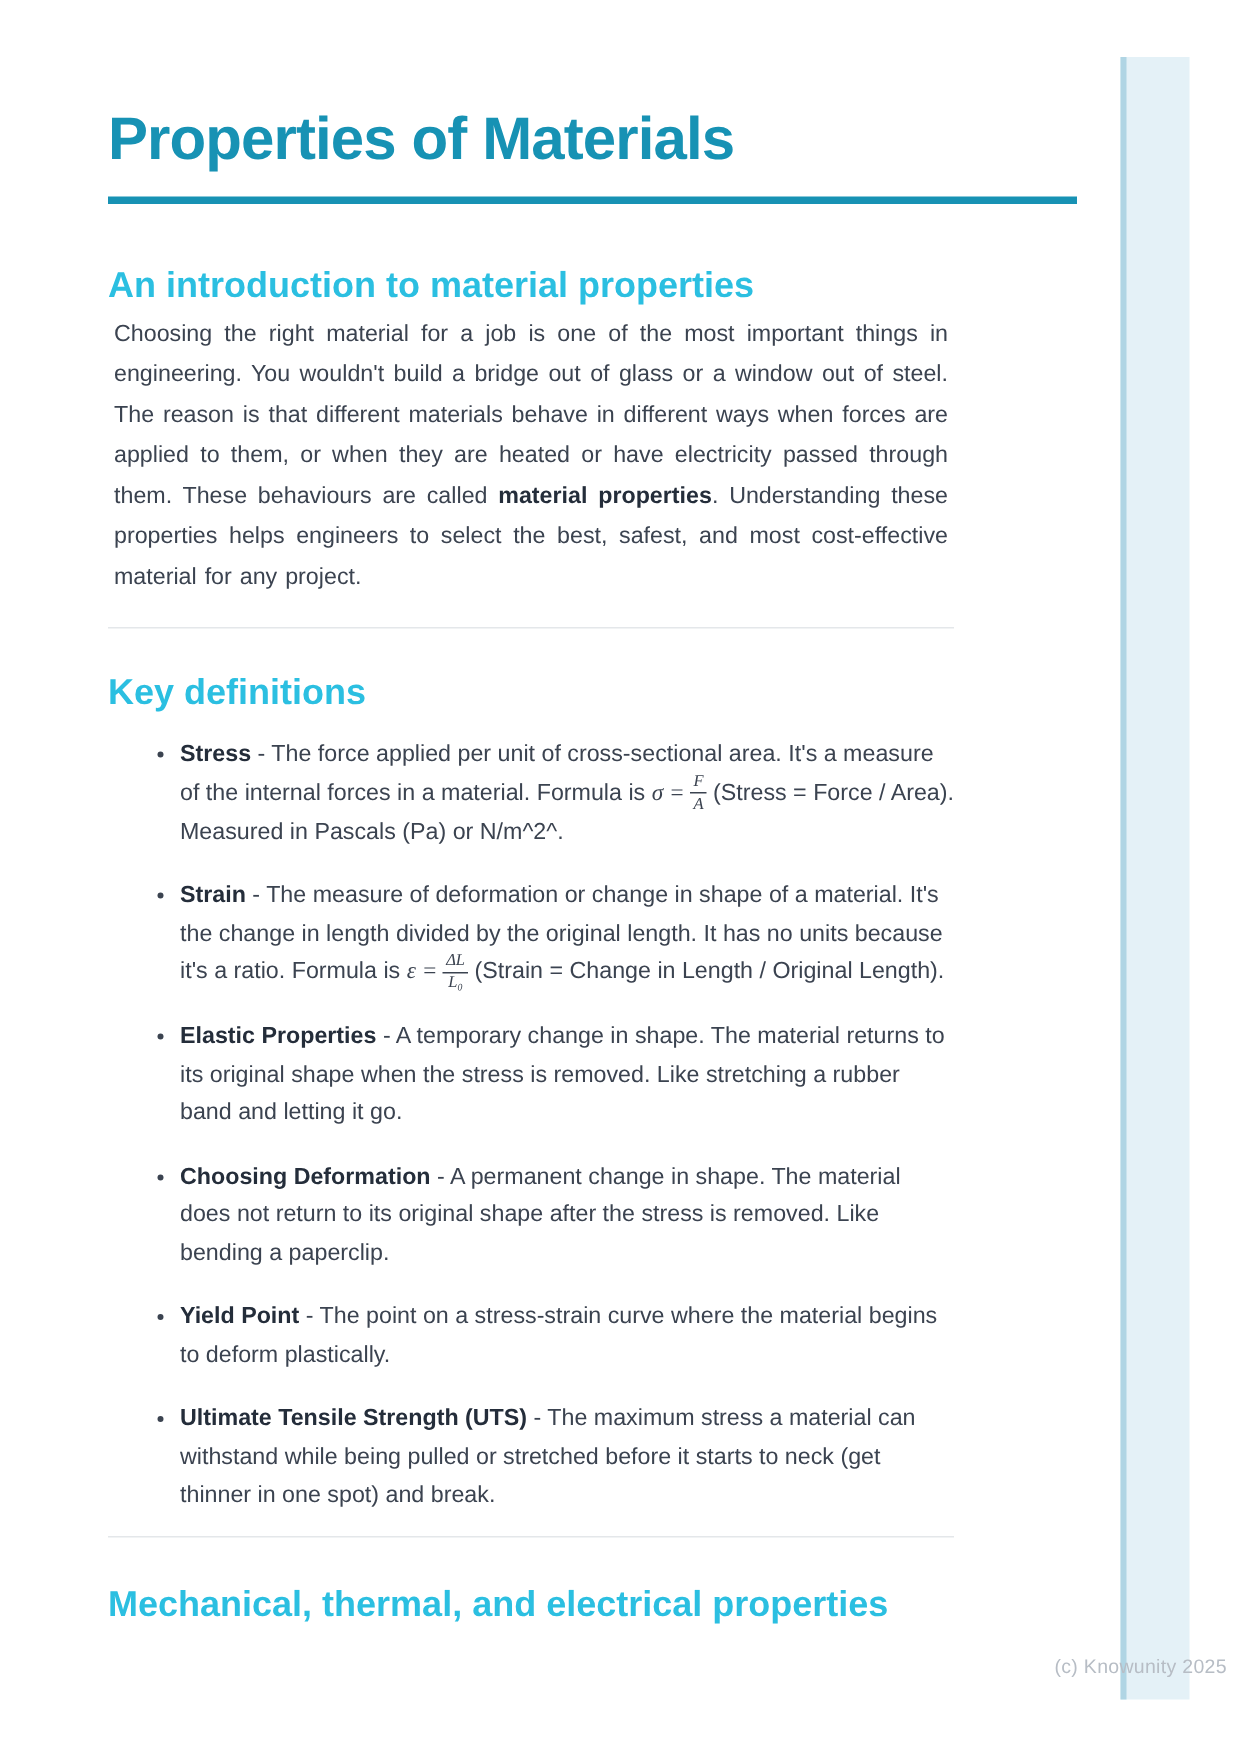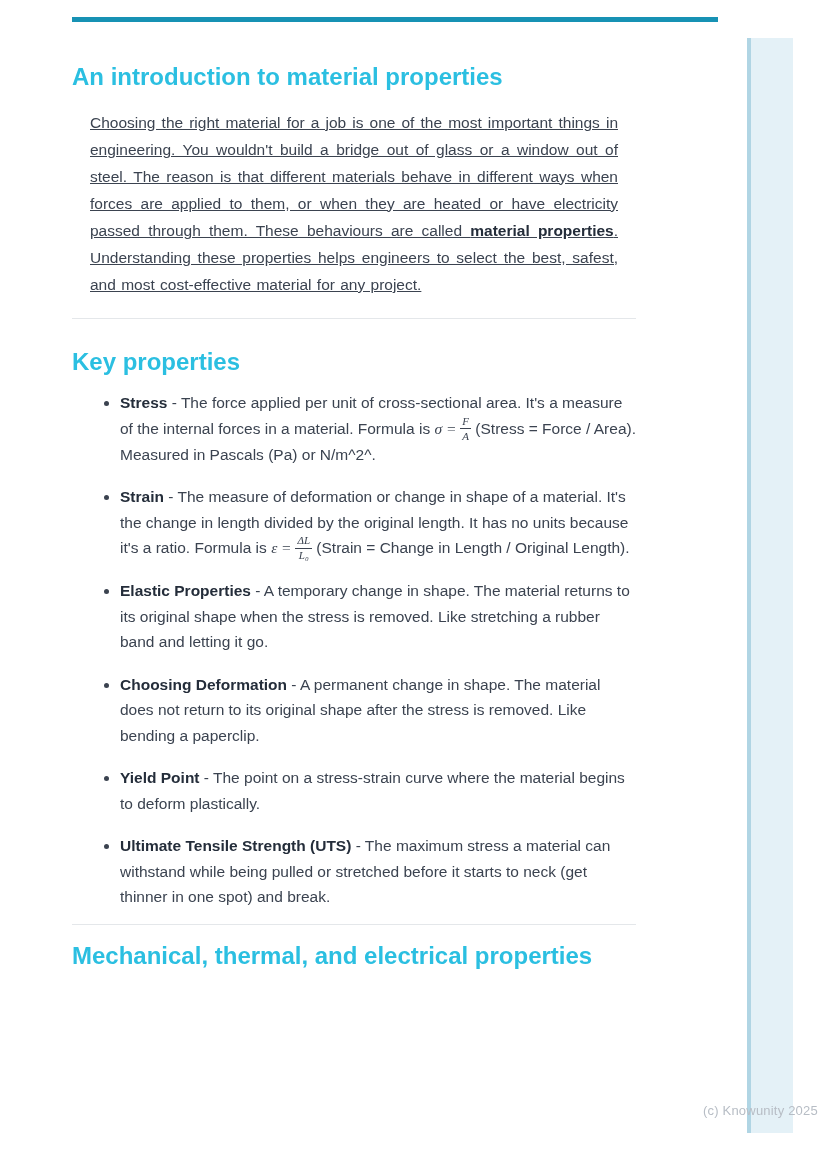--- a/index.html
+++ b/index.html
@@ -62,29 +62,28 @@
 
   h2.section-heading {
     margin: 0;
     font-size: 24px;
     line-height: 1.15;
     font-weight: 700;
     color: #2bbfe1;
   }
   #h2-intro { margin-top: 41px; }
   #h2-keydefs { margin-top: 29px; }
-  #h2-final { margin-top: 17px; }
+  #h2-final { margin-top: 31px; }
 
   p.body-text {
-    margin: 18px;
+    margin: 4px;
     font-size: 15.5px;
     line-height: 27px;
     word-spacing: 1px;
     text-align: justify;
-    text-decoration: underline;
   }
   .intro-paragraph { margin-top: 23px; }
   .keydefs-intro { margin-top: 24px; }
 
   strong.term { color: #242d3a; font-weight: 700; }
 
   hr.divider {
     border: none;
     border-top: 1px solid #e4e7ea;
     margin: 0;
@@ -121,29 +120,30 @@
 </style>
 </head>
 <body>
 
 <div class="page">
 
   <div class="accent-stripe"></div>
 
   <div class="content">
 
+    <h1 class="page-title">Properties of Materials</h1>
     <div class="title-rule"></div>
 
     <h2 class="section-heading" id="h2-intro">An introduction to material properties</h2>
 
     <p class="body-text intro-paragraph"><span>Choosing the right material for a job is one of the most important things in engineering. You wouldn't build a bridge out of glass or a window out of steel. The reason is that different materials behave in different ways when forces are applied to them, or when they are heated or have electricity passed through them. These behaviours are called </span><strong class="term">material properties</strong><span>. Understanding these properties helps engineers to select the best, safest, and most cost-effective material for any project.</span></p>
 
     <hr class="divider" id="divider-1">
 
-    <h2 class="section-heading" id="h2-keydefs">Key properties</h2>
+    <h2 class="section-heading" id="h2-keydefs">Key definitions</h2>
 
 
     <ul class="definitions-list">
 
       <li class="definition-item"><strong class="term">Stress</strong><span> - The force applied per unit of cross-sectional area. It's a measure of the internal forces in a material. Formula is </span><span class="math"><span class="lead">σ = </span><span class="frac"><span class="num">F</span><span class="den">A</span></span></span><span> (Stress = Force / Area). Measured in Pascals (Pa) or N/m^2^.</span></li>
 
       <li class="definition-item"><strong class="term">Strain</strong><span> - The measure of deformation or change in shape of a material. It's the change in length divided by the original length. It has no units because it's a ratio. Formula is </span><span class="math"><span class="lead">ε = </span><span class="frac"><span class="num">ΔL</span><span class="den">L₀</span></span></span><span> (Strain = Change in Length / Original Length).</span></li>
 
       <li class="definition-item"><strong class="term">Elastic Properties</strong><span> - A temporary change in shape. The material returns to its original shape when the stress is removed. Like stretching a rubber band and letting it go.</span></li>
 

